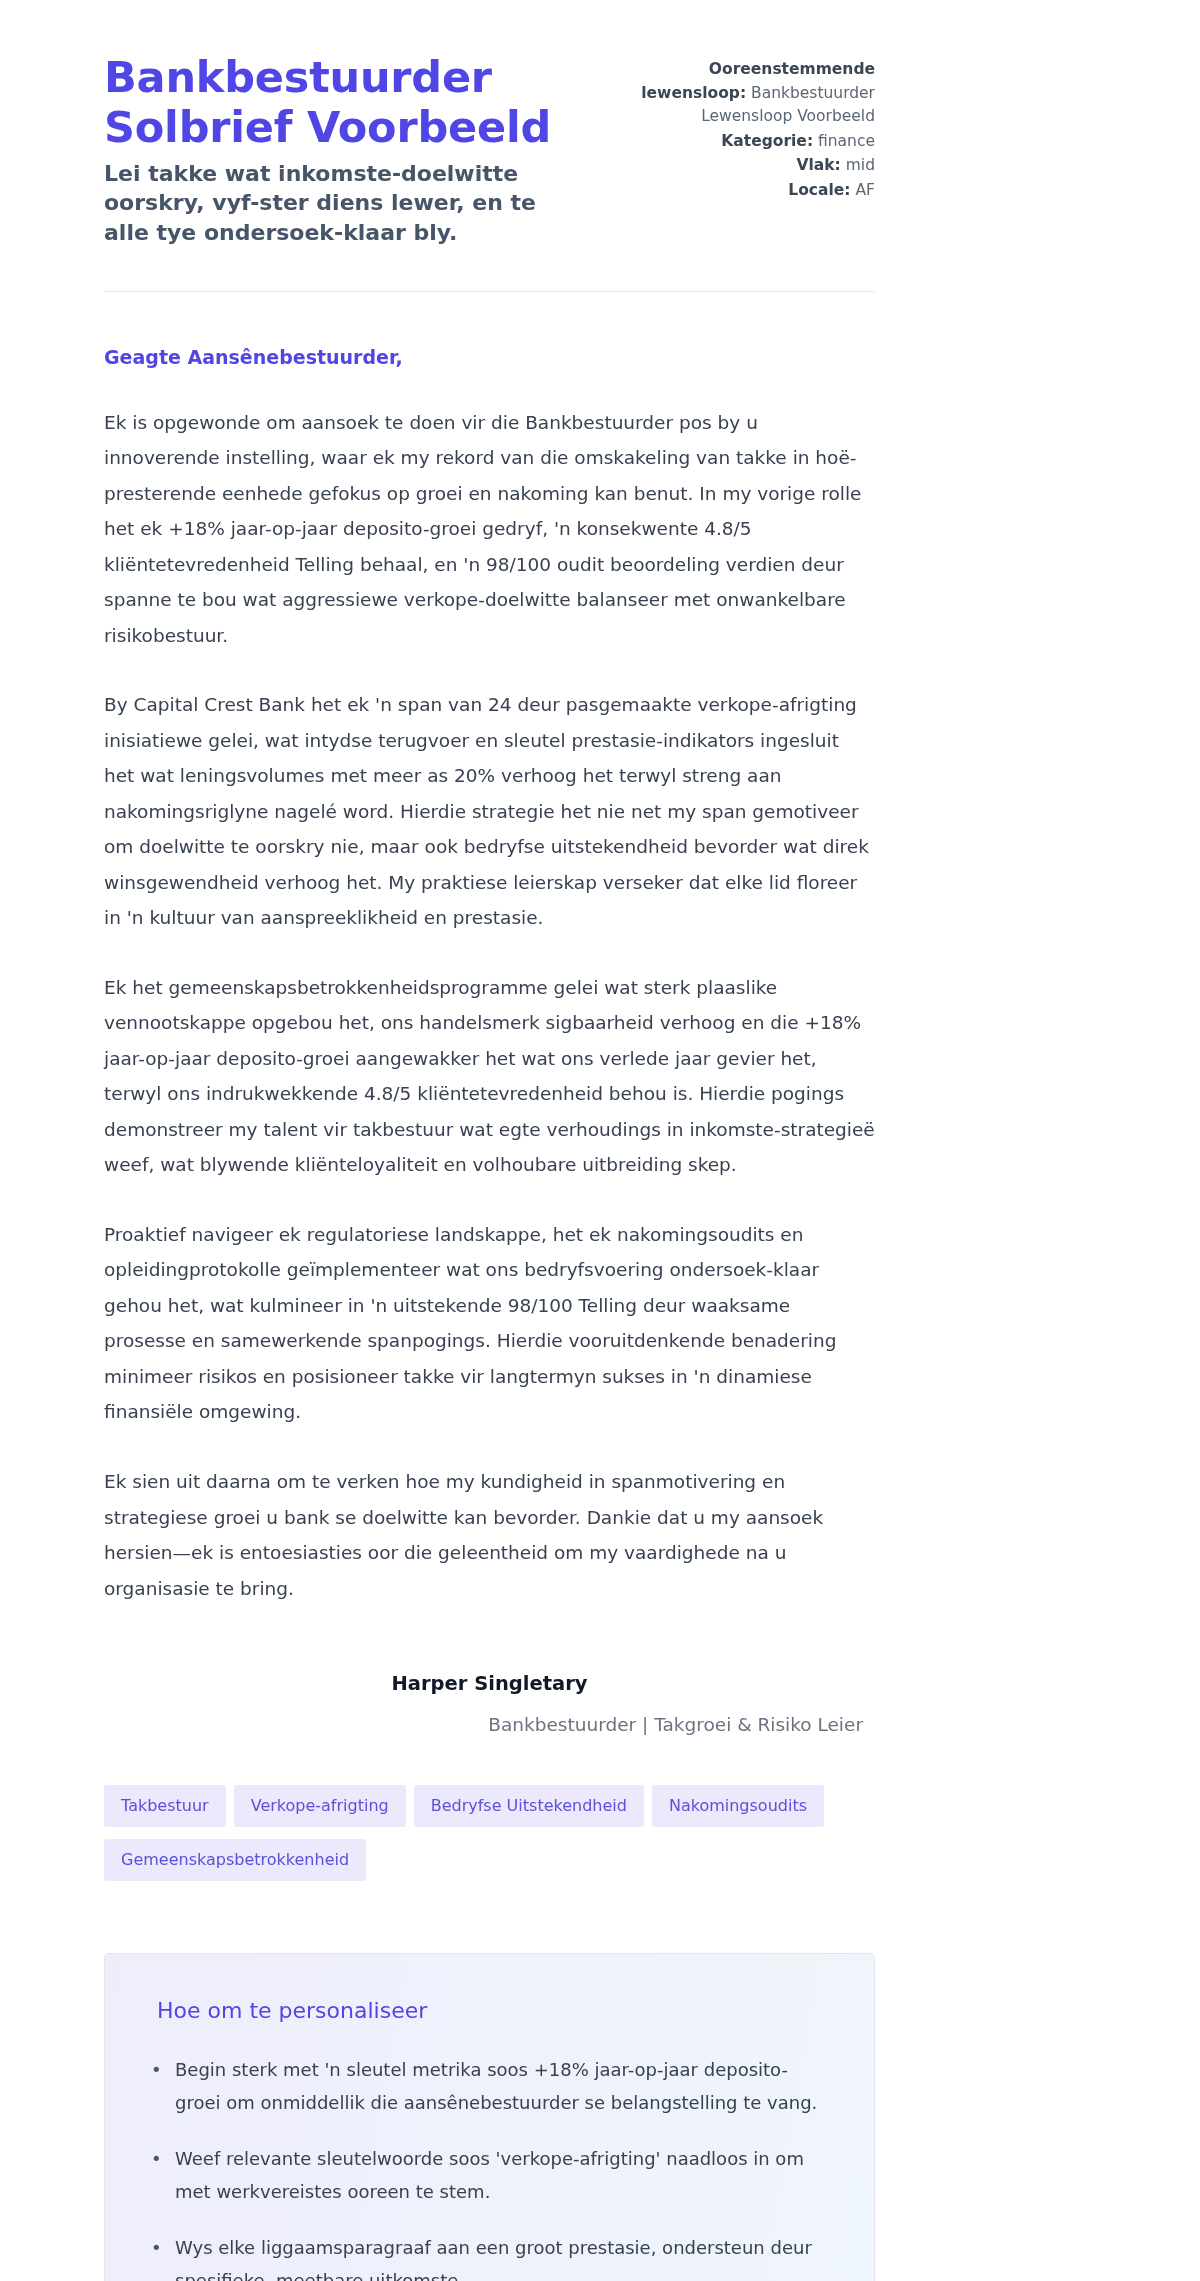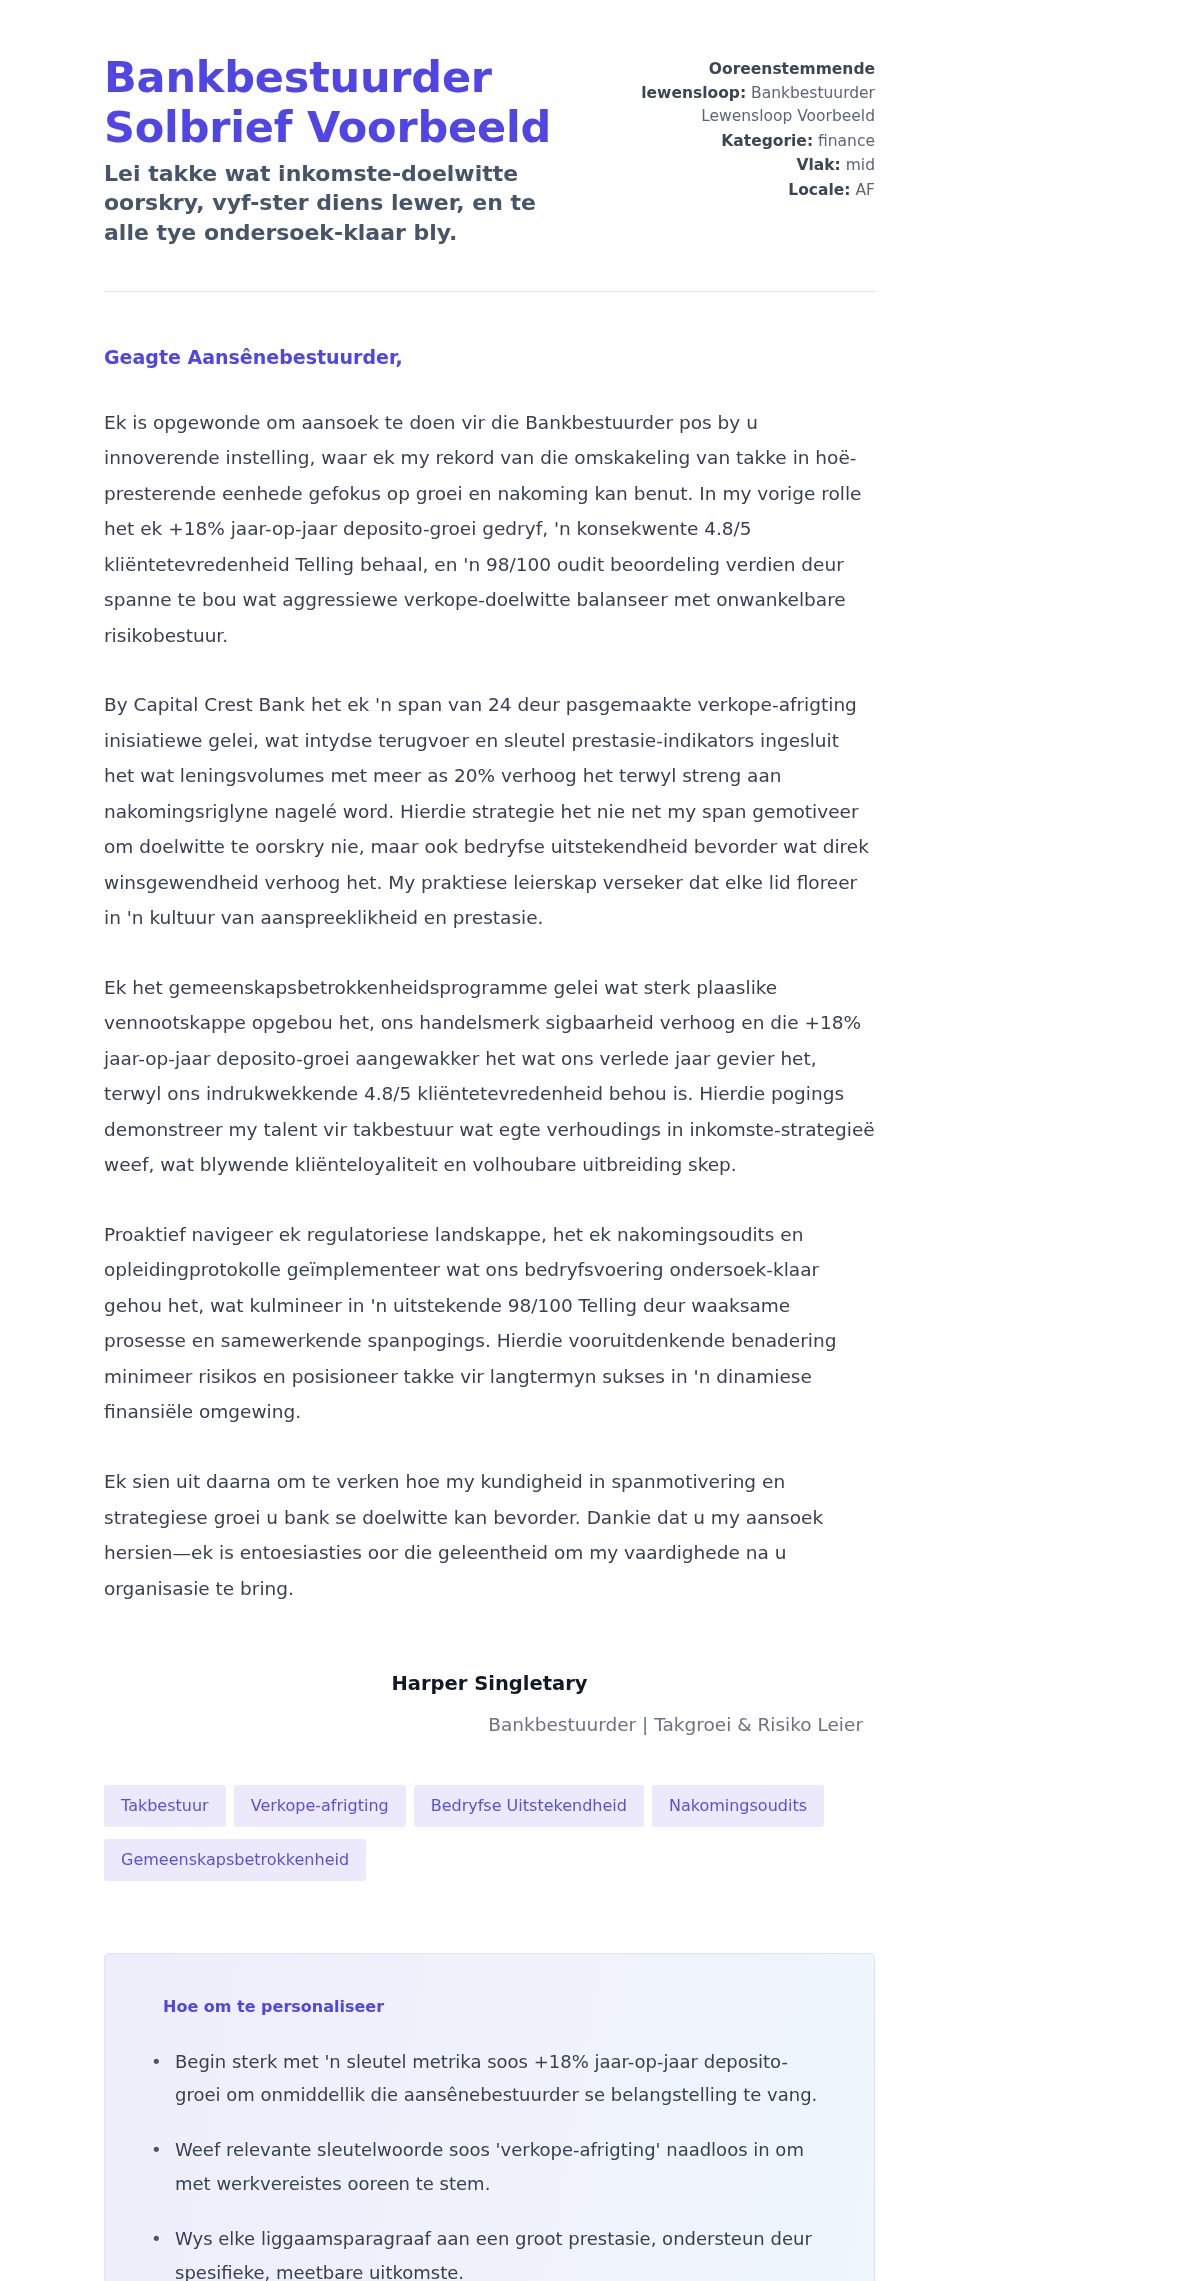--- a/index.html
+++ b/index.html
@@ -171,23 +171,23 @@
   
   .callout{
     margin-top:72px;
     border:1px solid var(--callout-border);
     border-radius:5px;
     background:linear-gradient(100deg,#eeeefb 0%,#eff1fb 45%,#eff6fc 100%);
     padding:42px 44px 44px 44px;
   }
 
   .callout-title{
-    margin:0 0 26px 14px;
-    font-size:16px;
-    font-weight:700;
+    margin:0 0 26px 8px;
+    font-size:22px;
+    font-weight:400;
     color:var(--brand);
     line-height:1.4;
   }
 
   .callout-list{
     margin:0;
     padding:0;
     list-style:none;
   }
 

